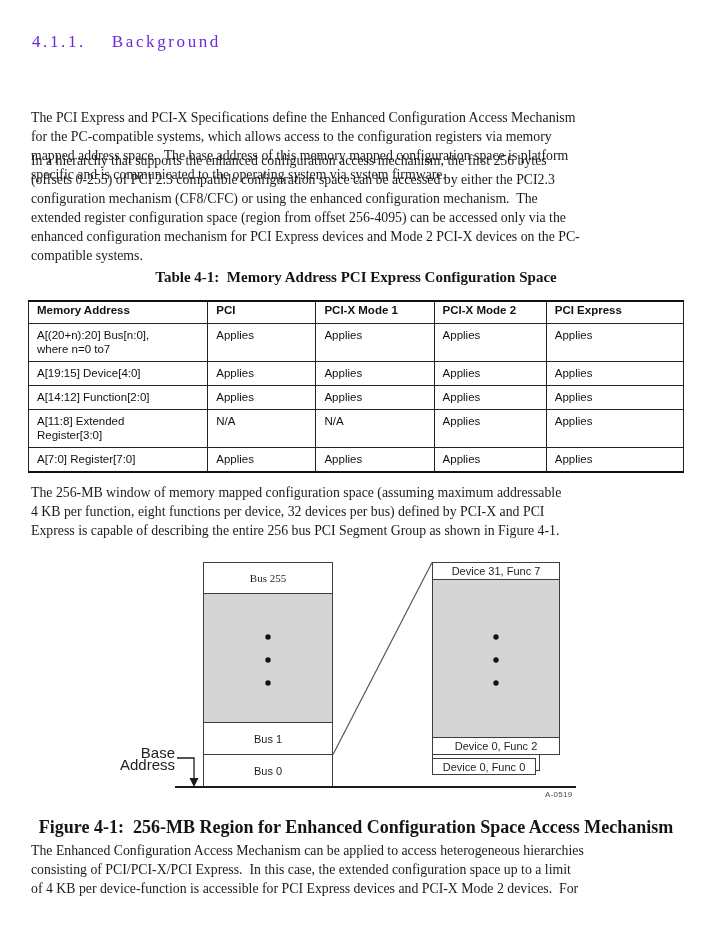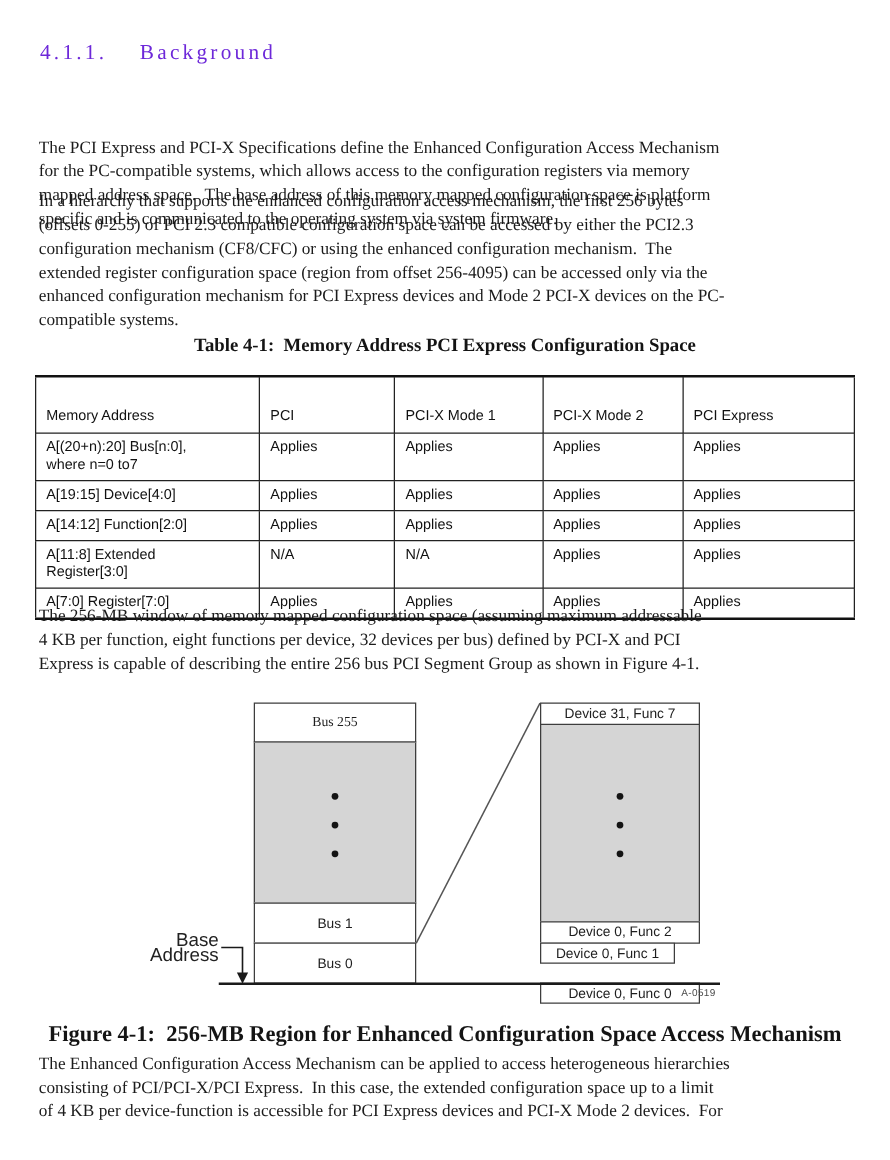--- a/index.html
+++ b/index.html
@@ -33,21 +33,21 @@
     border-collapse:collapse; table-layout:fixed;
     font-family:"Liberation Sans", sans-serif; font-size:11.5px; color:#111;
     border-top:2px solid #111; border-bottom:2px solid #111;
     border-left:1px solid #222; border-right:1px solid #222;
   }
   table.spec th, table.spec td {
     border:1px solid #222; text-align:left; vertical-align:top;
     padding:4px 8px 5px 8px; line-height:14px; white-space:pre-line;
     overflow:hidden;
   }
-  table.spec th { font-weight:normal; padding-top:24px; padding-bottom:6px; }
+  table.spec th { font-weight:bold; padding-top:1px; padding-bottom:6px; }
   
   .figure {
     position:absolute; top:550px; left:0; width:712px; height:262px;
     font-family:"Liberation Sans", sans-serif;
   }
   .fbox {
     position:absolute; border:1px solid #3d3d3d; background:#fff;
     display:flex; align-items:center; justify-content:center;
     font-size:11px; color:#1e1e1e; z-index:2;
   }
@@ -150,21 +150,21 @@
 
     <div class="fregion" style="left: 203px; top: 43px; width: 130px; height: 130px; background-color: rgb(213, 213, 213);"></div>
     <div class="fbox" style="left:203px; top:12px; width:130px; height:32px;font-family:Liberation Serif, serif;">Bus 255</div>
     <div class="fbox" style="left:203px; top:172px; width:130px; height:33px;">Bus 1</div>
     <div class="fbox" style="left:203px; top:204px; width:130px; height:33px;">Bus 0</div>
 
     <div class="fregion" style="left: 432px; top: 29px; width: 128px; height: 159px; background-color: rgb(213, 213, 213);"></div>
     <div class="fbox" style="left:432px; top:12px; width:128px; height:18px;">Device 31, Func 7</div>
     <div class="fbox" style="left:432px; top:187px; width:128px; height:18px;">Device 0, Func 2</div>
     <div class="fbox" style="left:432px; top:204px; width:108px; height:17px;">Device 0, Func 1</div>
-    <div class="fbox" style="left:432px; top:236px; width:128px; height:17px;">Device 0, Func 0</div>
+    <div class="fbox" style="left:432px; top:208px; width:104px; height:17px;">Device 0, Func 0</div>
 
     <div class="base-label">Base
 Address</div>
     <div class="artifact">A-0519</div>
 
     <svg class="overlay" width="712" height="262" viewBox="0 0 712 262">
 
       <g fill="#141414">
         <circle cx="268" cy="87" r="2.7"></circle>
           <circle cx="268" cy="110" r="2.7"></circle>

